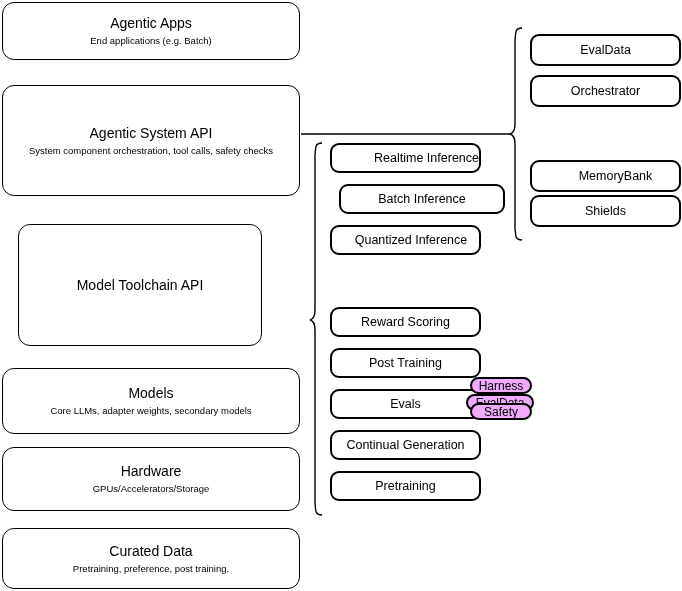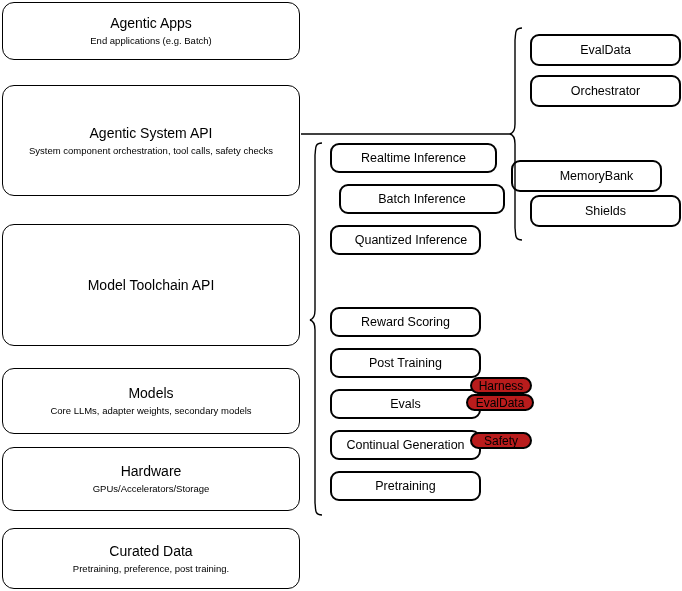--- a/index.html
+++ b/index.html
@@ -62,21 +62,21 @@
     text-align: center;
     white-space: nowrap;
   }
 
   
   .badge {
     position: absolute;
     box-sizing: border-box;
     border: 2px solid #000000;
     border-radius: 999px;
-    background: #b91c1c;
+    background: #f0abfc;
     height: 17px;
     display: flex;
     align-items: center;
     justify-content: center;
     z-index: 6;
   }
   .badge-label {
     font-size: 12px;
     color: #000000;
     line-height: 14px;
@@ -128,40 +128,40 @@
   <div class="layer-box" style="left:2px; top:2px; width:298px; height:58px;">
     <div class="layer-title">Agentic Apps</div>
     <div class="layer-sub">End applications (e.g. Batch)</div>
   </div>
 
   <div class="layer-box" style="left:2px; top:85px; width:298px; height:111px;">
     <div class="layer-title">Agentic System API</div>
     <div class="layer-sub">System component orchestration, tool calls, safety checks</div>
   </div>
 
-  <div class="layer-box" style="left:2px; top:224px; width:298px; height:122px;">
+  <div class="layer-box" style="left:18px; top:224px; width:244px; height:122px;">
     <div class="layer-title">Model Toolchain API</div>
   </div>
 
   <div class="layer-box" style="left:2px; top:368px; width:298px; height:66px;">
     <div class="layer-title">Models</div>
     <div class="layer-sub">Core LLMs, adapter weights, secondary models</div>
   </div>
 
   <div class="layer-box" style="left:2px; top:447px; width:298px; height:64px;">
     <div class="layer-title">Hardware</div>
     <div class="layer-sub">GPUs/Accelerators/Storage</div>
   </div>
 
   <div class="layer-box" style="left:2px; top:528px; width:298px; height:61px;">
     <div class="layer-title">Curated Data</div>
     <div class="layer-sub">Pretraining, preference, post training.</div>
   </div>
 
-  <div class="item-box" style="left:330px; top:143px; width:167px; height:30px;">
+  <div class="item-box" style="left:330px; top:143px; width:151px; height:30px;justify-content:flex-end;">
     <span class="item-label">Realtime Inference</span>
   </div>
   <div class="item-box" style="left:339px; top:184px; width:166px; height:30px;align-items:center;">
     <span class="item-label">Batch Inference</span>
   </div>
   <div class="item-box" style="left:330px; top:225px; width:151px; height:30px;padding-left:11px;">
     <span class="item-label">Quantized Inference</span>
   </div>
   <div class="item-box" style="left:330px; top:307px; width:151px; height:30px;">
     <span class="item-label">Reward Scoring</span>
@@ -178,30 +178,30 @@
   <div class="item-box" style="left:330px; top:471px; width:151px; height:30px;">
     <span class="item-label">Pretraining</span>
   </div>
 
   <div class="badge" style="left:470px; top:377px; width:62px;">
     <span class="badge-label">Harness</span>
   </div>
   <div class="badge" style="left:466px; top:394px; width:68px;">
     <span class="badge-label">EvalData</span>
   </div>
-  <div class="badge" style="left:470px; top:432px; width:62px;text-align:right;">
+  <div class="badge" style="left:470px; top:403px; width:62px;text-align:right;">
     <span class="badge-label">Safety</span>
   </div>
 
   <div class="item-box" style="left:530px; top:34px; width:151px; height:32px;">
     <span class="item-label">EvalData</span>
   </div>
   <div class="item-box" style="left:530px; top:75px; width:151px; height:32px;">
     <span class="item-label">Orchestrator</span>
   </div>
-  <div class="item-box" style="left:511px; top:160px; width:151px; height:32px;padding-left:20px;">
+  <div class="item-box" style="left:530px; top:160px; width:151px; height:32px;padding-left:20px;">
     <span class="item-label">MemoryBank</span>
   </div>
   <div class="item-box" style="left:530px; top:195px; width:151px; height:32px;">
     <span class="item-label">Shields</span>
   </div>
 
 </div>
 
 </body></html>

